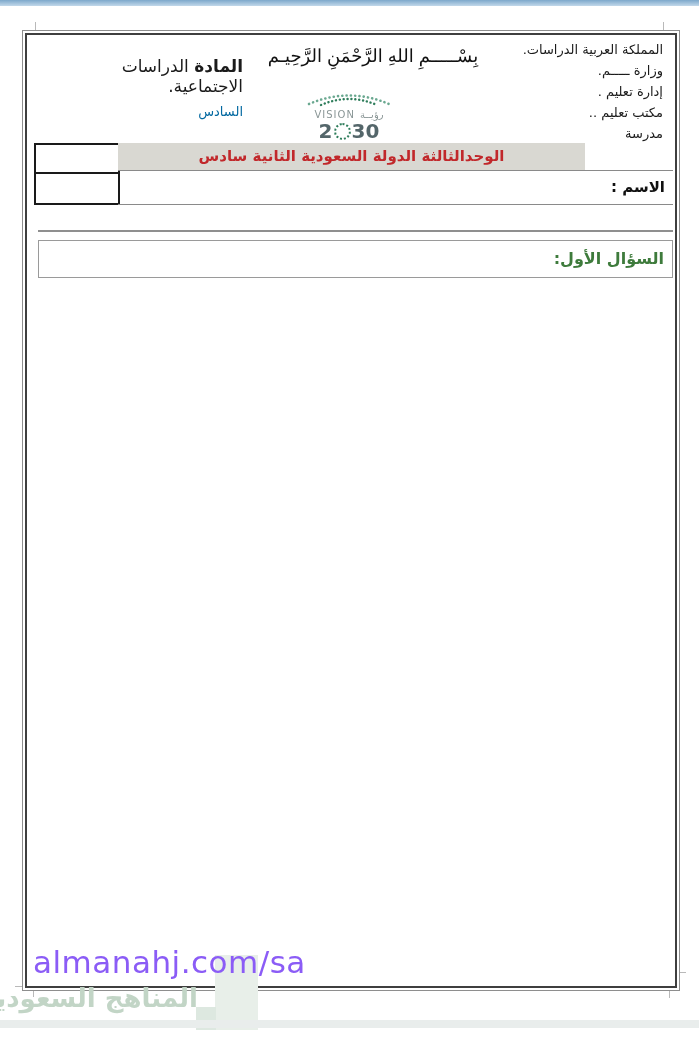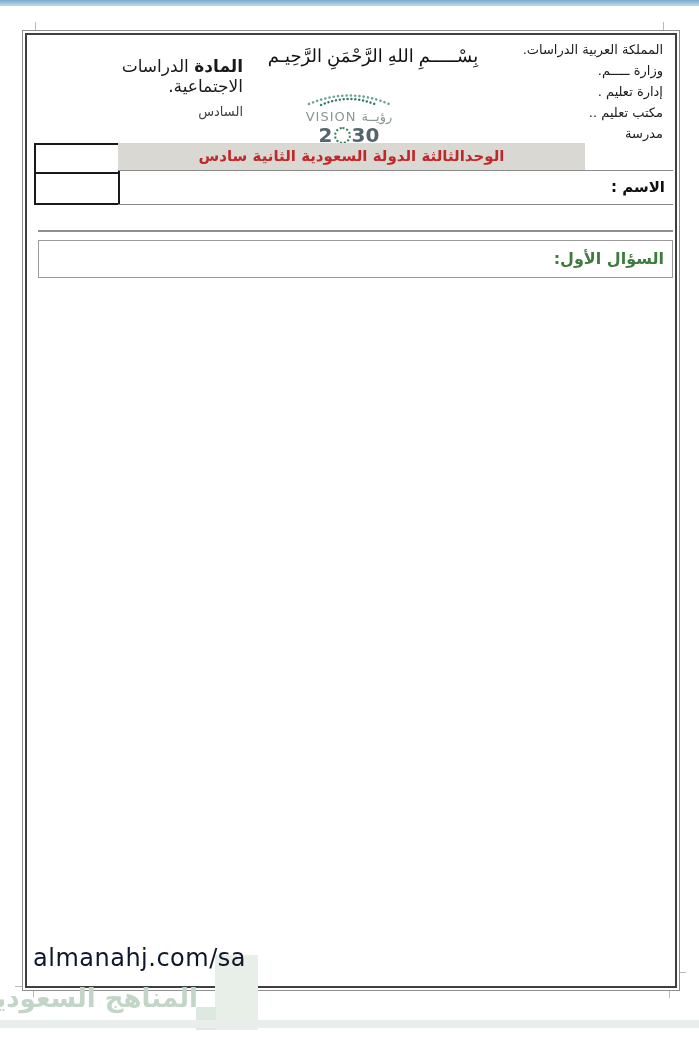--- a/index.html
+++ b/index.html
@@ -22,26 +22,26 @@
 
   
   .org-header{position:absolute;top:8px;right:16px;text-align:right;direction:rtl;
     font-size:13px;line-height:21px;color:#1b1b1b;}
   .bismillah{position:absolute;top:14px;left:238px;width:224px;text-align:center;
     font-family:Liberation Sans, sans-serif;font-size:18px;color:#111;direction:rtl;white-space:nowrap;}
   .subject-line{position:absolute;top:25px;left:68px;width:152px;text-align:right;direction:rtl;
     font-size:17px;color:#1b1b1b;}
   .subject-line b{font-weight:bold;}
   .grade{position:absolute;top:73px;left:68px;width:152px;text-align:right;direction:rtl;
-    font-size:13px;color:#404040;}
+    font-size:13px;color:#0369a1;}
 
   
   .vision{position:absolute;top:56px;left:276px;width:100px;text-align:center;}
   .vision-row{display:flex;justify-content:center;align-items:flex-start;gap:5px;
-    font-size:13px;color:#8a9696;letter-spacing:1px;margin-top:-2px;}
+    font-size:10px;color:#8a9696;letter-spacing:1px;margin-top:-2px;}
   .vision-year{display:flex;justify-content:center;align-items:center;
     font-size:20px;font-weight:bold;color:#54666a;line-height:20px;margin-top:1px;}
   .year-circle{display:inline-block;width:13px;height:13px;border:2.5px dotted #2e7d5b;
     border-radius:50%;margin:0 1px;}
   .ministry{font-size:9px;font-weight:bold;color:#2e7d5b;margin-top:2px;direction:rtl;}
 
   
   .banner{position:absolute;left:95px;top:112px;width:467px;height:27px;background:#d9d8d2;
     color:#c1282b;font-weight:bold;font-size:15px;line-height:27px;text-align:center;direction:rtl;}
   .score-box{position:absolute;left:11px;top:112px;width:82px;height:58px;border:2px solid #1a1a1a;background:#fff;}
@@ -53,21 +53,21 @@
     border-top:1px solid #8a8a8a;border-bottom:1px solid #8a8a8a;direction:rtl;}
   .name-label{position:absolute;right:8px;top:0;line-height:33px;font-weight:bold;font-size:15px;color:#111;}
   .name-fill{position:absolute;left:0;top:0;width:470px;height:33px;}
 
   
   .divider{position:absolute;left:15px;top:199px;width:635px;height:2px;background:#8f8f8f;}
   .qbox{position:absolute;left:15px;top:209px;width:633px;height:36px;border:1px solid #9a9a9a;direction:rtl;}
   .qlabel{position:absolute;right:8px;top:0;line-height:36px;font-size:16px;font-weight:bold;color:#3e7b3c;}
 
   
-  .wm-url{position:absolute;left:33px;top:944px;font-size:24px;color:#0f172a;letter-spacing:0.5px;text-align:center;}
+  .wm-url{position:absolute;left:33px;top:944px;font-size:31px;color:#8b5cf6;letter-spacing:0.5px;text-align:center;}
   .wm-square1{position:absolute;left:215px;top:955px;width:43px;height:75px;background:#e8efe9;}
   .wm-square2{position:absolute;left:196px;top:1007px;width:20px;height:23px;background:#dde8e0;}
   .wm-brand{position:absolute;left:8px;top:983px;width:190px;text-align:center;direction:rtl;
     font-size:26px;font-weight:bold;color:#c2d5c6;white-space:nowrap;}
 </style>
 </head>
 <body>
 
 <div class="top-strip"></div>
 

